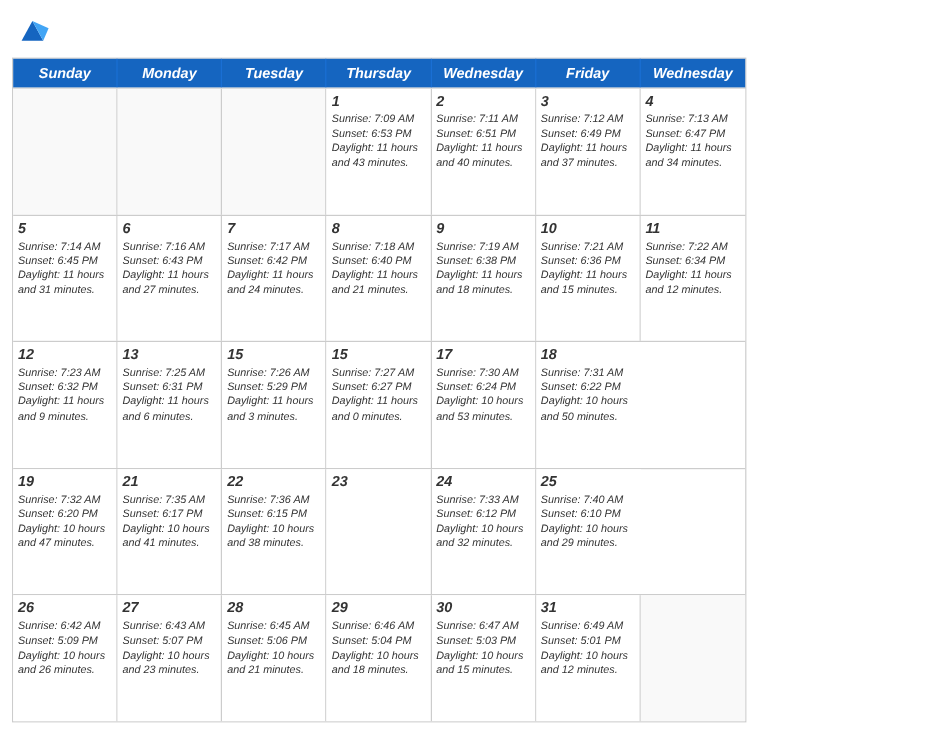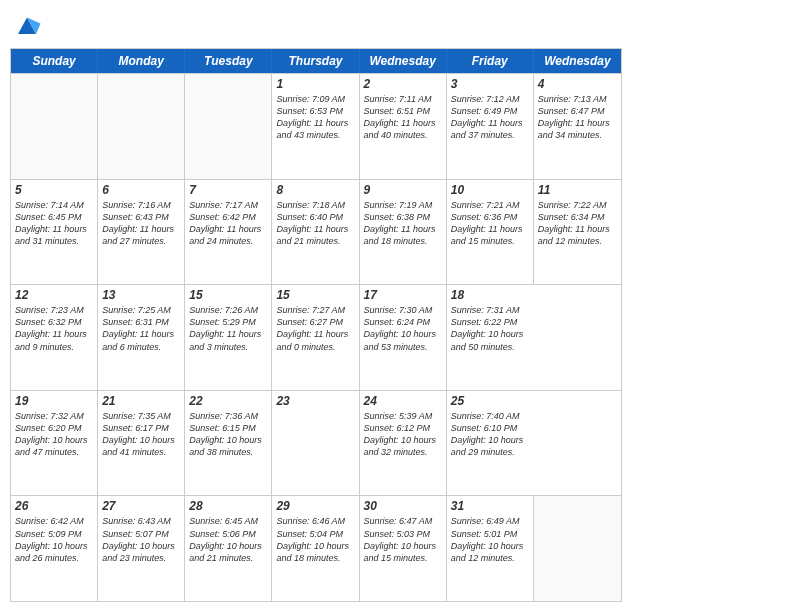--- a/index.html
+++ b/index.html
@@ -271,21 +271,21 @@
             <span class="day-num">22</span>
             <div class="cell-info">Sunrise: 7:36 AM
 Sunset: 6:15 PM
 Daylight: 10 hours and 38 minutes.</div>
           </div>
           <div class="cal-cell">
             <span class="day-num">23</span>
           </div>
           <div class="cal-cell">
             <span class="day-num">24</span>
-            <div class="cell-info">Sunrise: 5:39 AM
+            <div class="cell-info">Sunrise: 7:33 AM
 Sunset: 6:12 PM
 Daylight: 10 hours and 32 minutes.</div>
           </div>
           <div class="cal-cell">
             <span class="day-num">25</span>
             <div class="cell-info">Sunrise: 7:40 AM
 Sunset: 6:10 PM
 Daylight: 10 hours and 29 minutes.</div>
           </div>
         </div>

